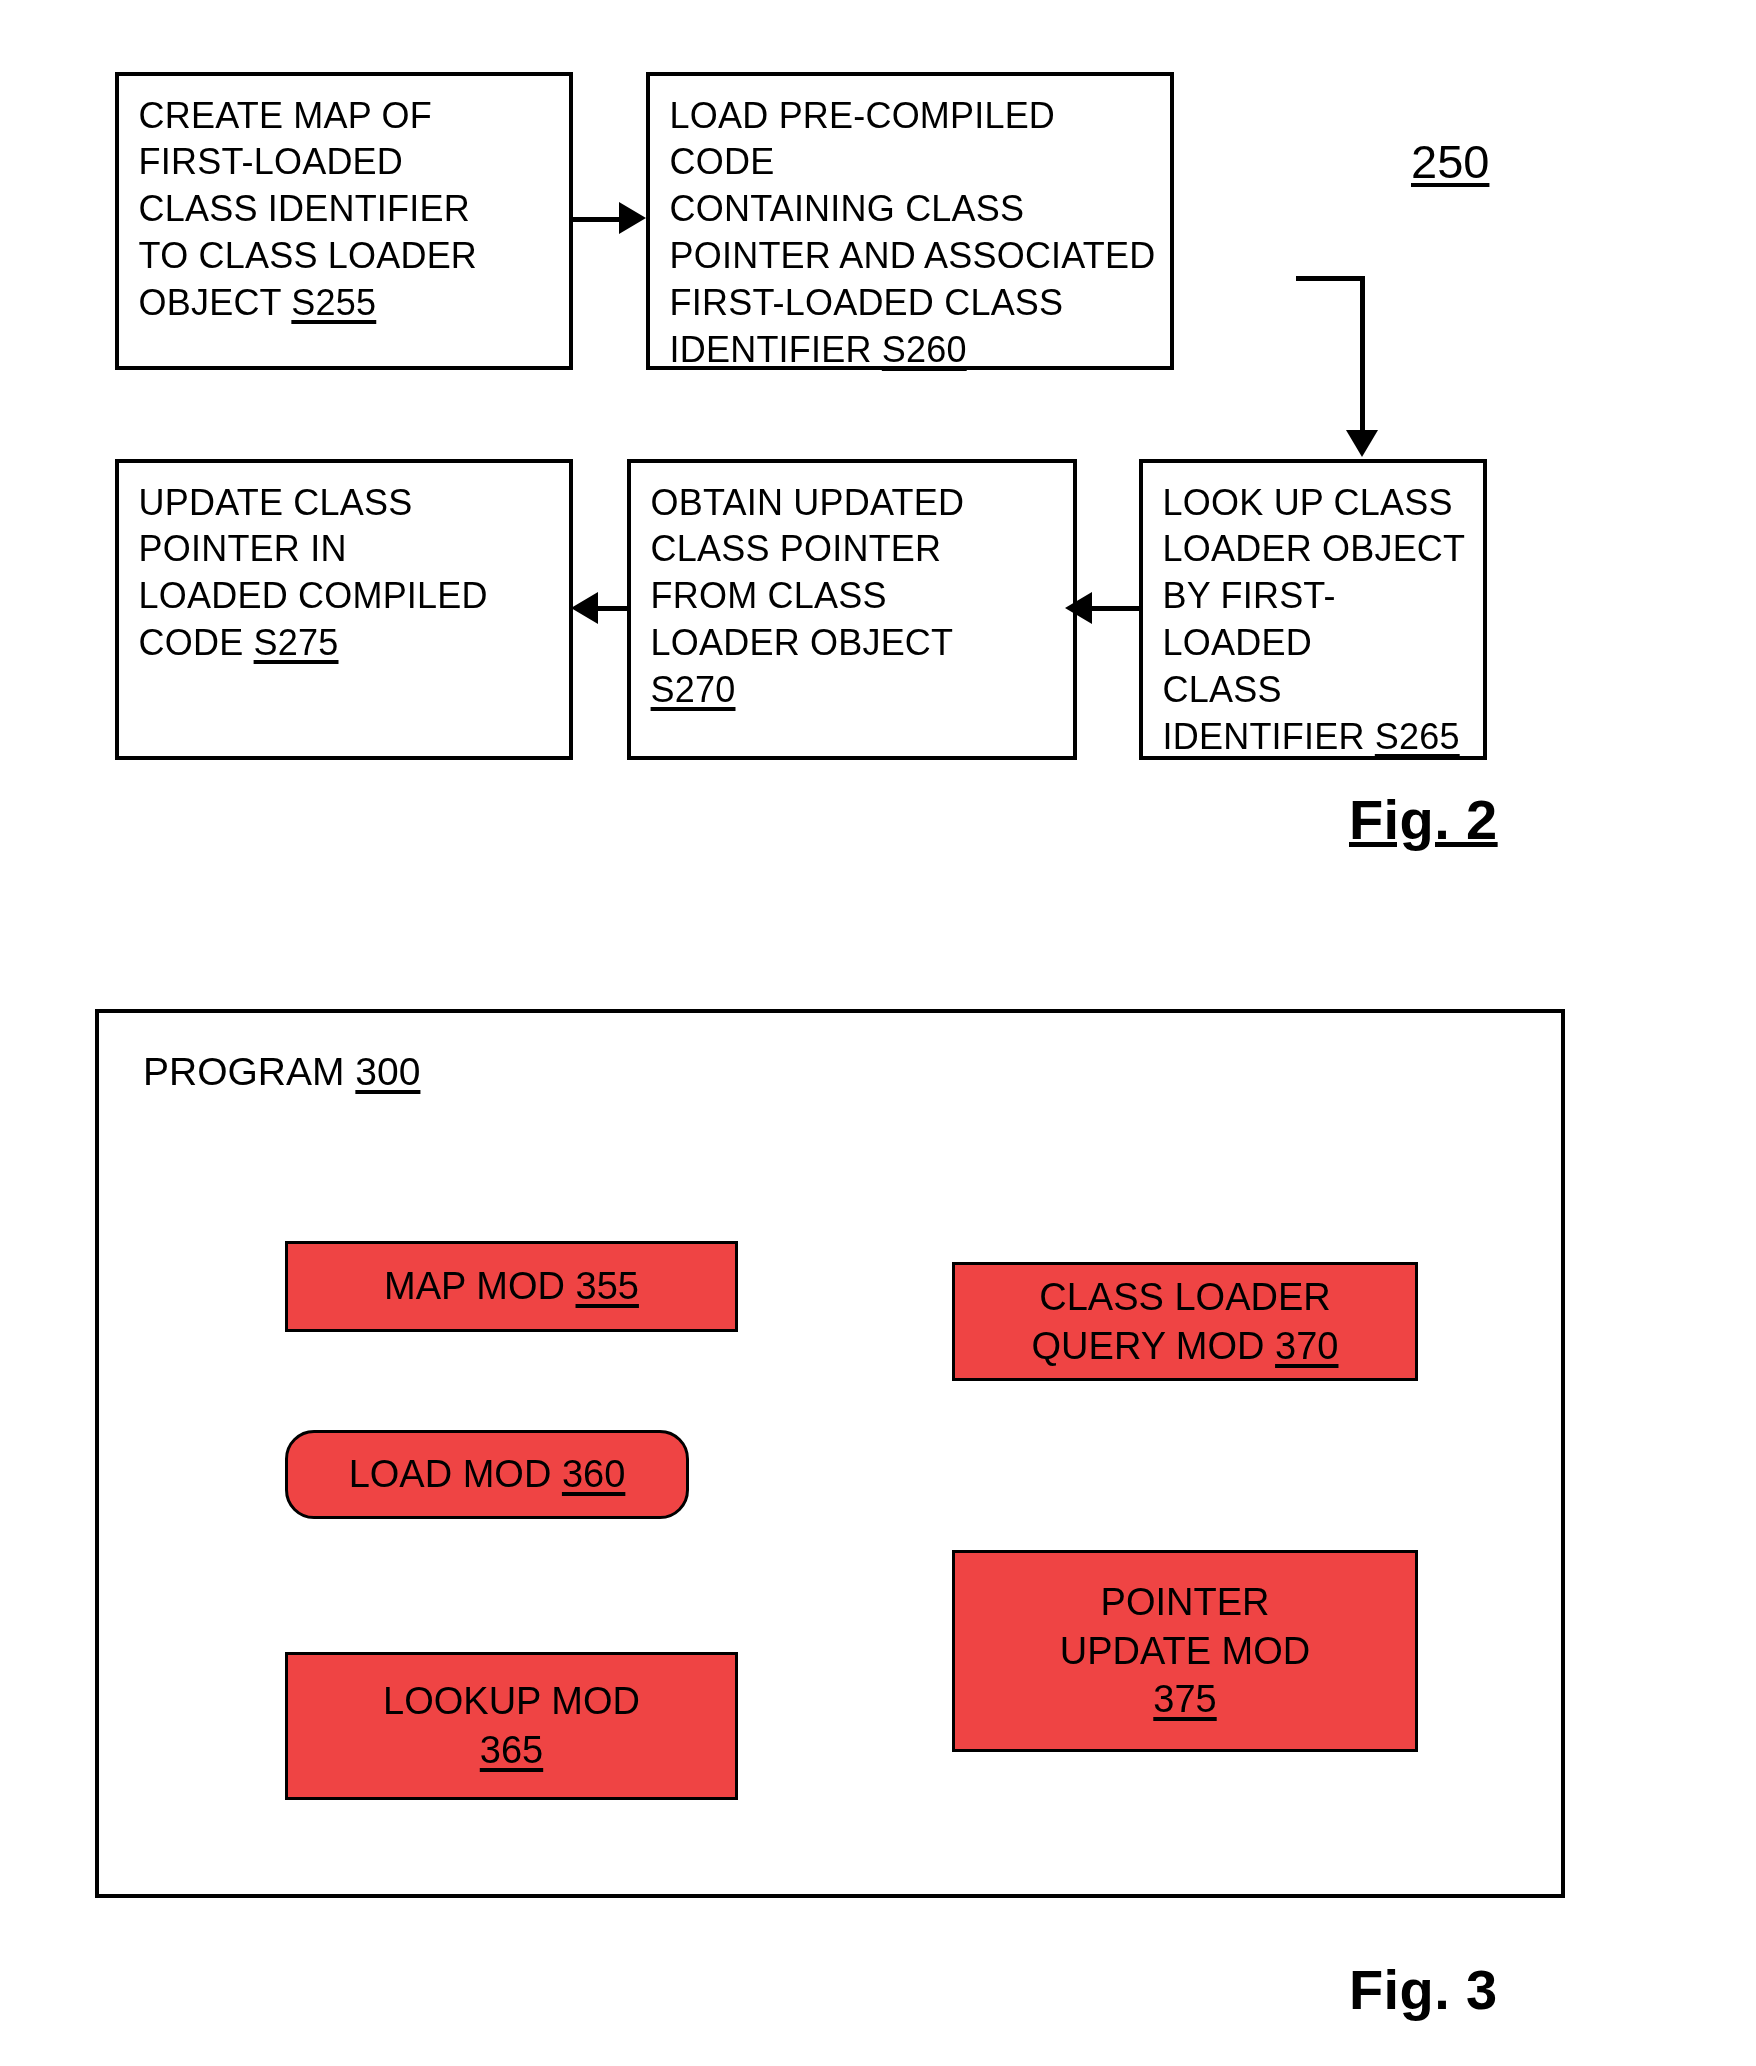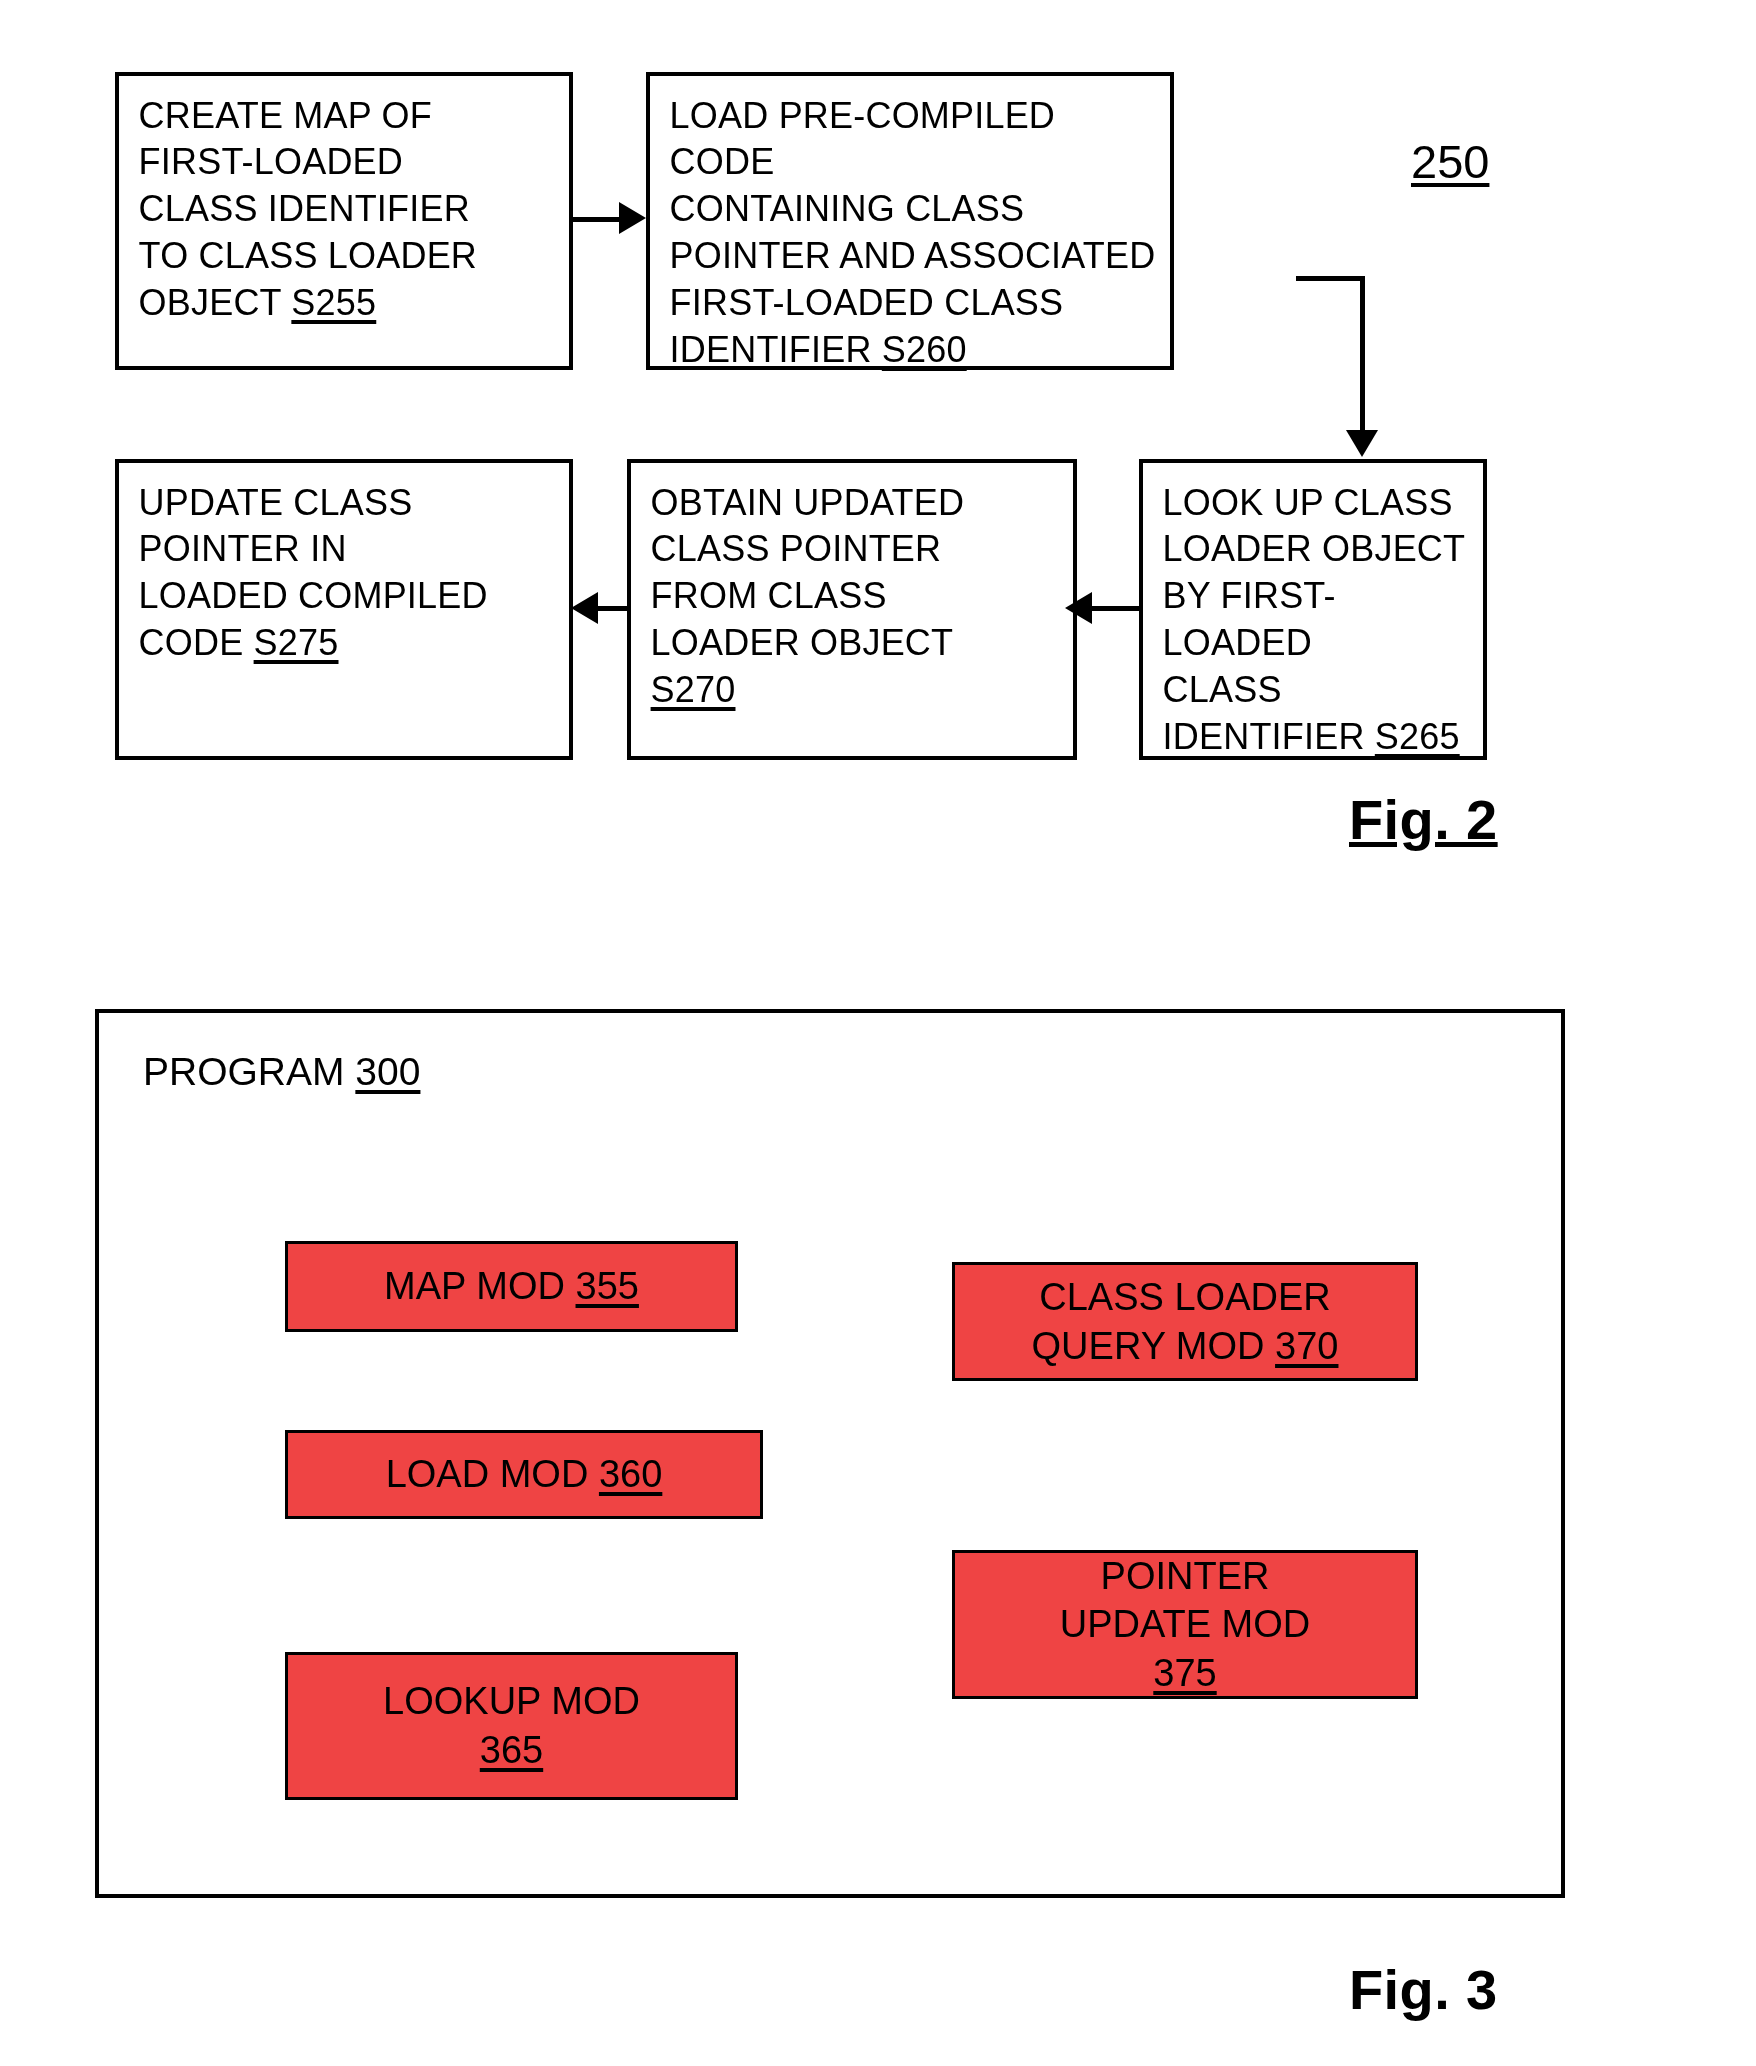--- a/index.html
+++ b/index.html
@@ -110,24 +110,24 @@
     background: #ef4444;
     display: flex;
     align-items: center;
     justify-content: center;
     text-align: center;
     font-size: 38px;
     line-height: 1.28;
     white-space: pre-line;
   }
   #mod-355 { left: 285px;  top: 1241px; width: 453px; height: 91px; }
-  #mod-360 { left: 285px;  top: 1430px; width: 478px; height: 89px; }
+  #mod-360 { left: 285px;  top: 1430px; width: 404px; height: 89px; border-radius: 29px; }
   #mod-365 { left: 285px;  top: 1652px; width: 453px; height: 148px; }
   #mod-370 { left: 952px; top: 1262px; width: 466px; height: 119px; }
-  #mod-375 { left: 952px; top: 1550px; width: 466px; height: 149px; }
+  #mod-375 { left: 952px; top: 1550px; width: 466px; height: 202px; }
 </style>
 </head>
 <body>
 
 <div class="proc-box" id="box-s255"><span>CREATE MAP OF
 FIRST-LOADED
 CLASS IDENTIFIER
 TO CLASS LOADER
 OBJECT </span><span class="refnum">S255</span></div>
 

